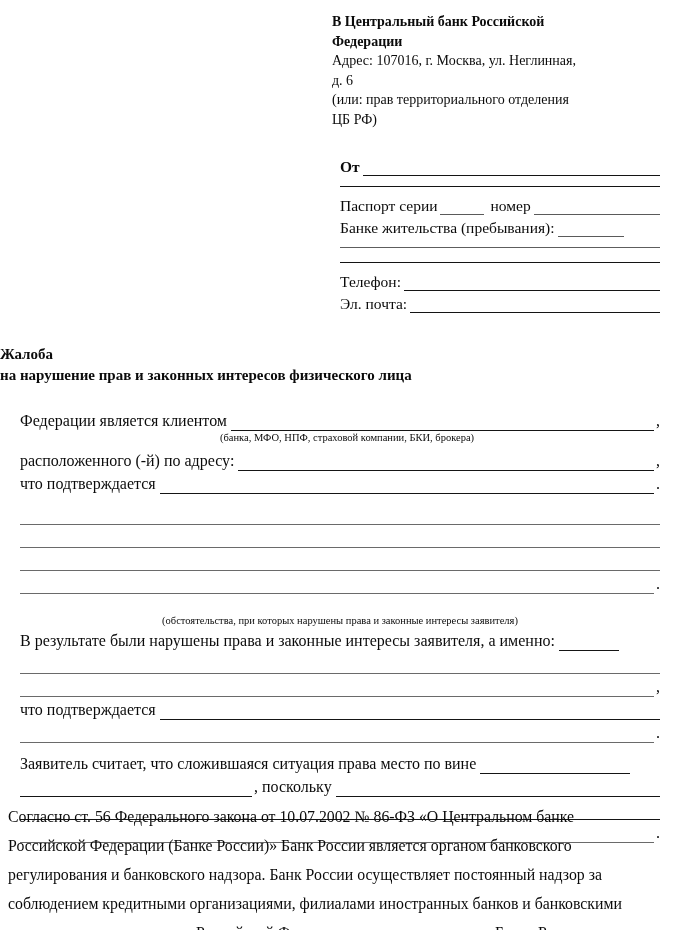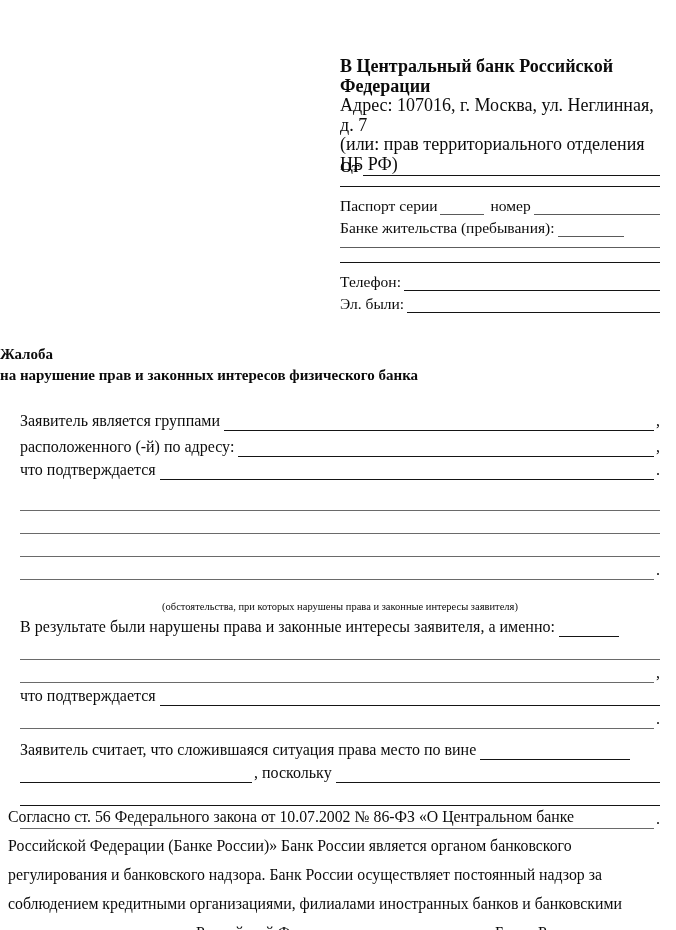--- a/index.html
+++ b/index.html
@@ -18,26 +18,25 @@
   .page {
     width: 676px;
     height: 930px;
     position: relative;
     box-sizing: border-box;
   }
 
   
   .addressee {
     position: absolute;
-    left: 340px;
+    left: 332px;
     top: 12px;
     width: 320px;
-    font-size: 18px;
+    font-size: 14px;
     line-height: 19.5px;
-    margin-top: 45px;
   }
   .addressee .strong {
     font-weight: bold;
   }
   .addressee .ital {
   }
 
   
   .requisites {
     position: absolute;
@@ -162,21 +161,21 @@
 </style>
 </head>
 <body>
 
 <div class="page">
 
   <div class="addressee">
     <div class="strong">В Центральный банк Российской</div>
     <div class="strong">Федерации</div>
     <div>Адрес: 107016, г. Москва, ул. Неглинная,</div>
-    <div>д. 7</div>
+    <div>д. 6</div>
     <div><span>(</span><span class="ital">или:</span><span> прав территориального отделения</span></div>
     <div>ЦБ РФ)</div>
   </div>
 
   <div class="requisites">
 
     <div class="req-row tall">
       <span class="req-label bold">От</span>
       <span class="fill"></span>
     </div>
@@ -202,38 +201,39 @@
     <div class="spacer-14"></div>
     <div class="rule-full"></div>
     <div class="spacer-6"></div>
 
     <div class="req-row">
       <span class="req-label">Телефон:</span>
       <span class="fill"></span>
     </div>
 
     <div class="req-row">
-      <span class="req-label">Эл. были:</span>
+      <span class="req-label">Эл. почта:</span>
       <span class="fill"></span>
     </div>
   </div>
 
   <div class="title-block">
     <div>Жалоба</div>
-    <div>на нарушение прав и законных интересов физического банка</div>
+    <div>на нарушение прав и законных интересов физического лица</div>
   </div>
 
   <div class="body-block">
 
     <div class="line-row">
-      <span class="txt">Заявитель является группами</span>
+      <span class="txt">Федерации является клиентом</span>
       <span class="blankline"></span>
       <span class="tail">,</span>
     </div>
 
+    <div class="caption indent-a">(банка, МФО, НПФ, страховой компании, БКИ, брокера)</div>
 
     <div class="gap-3"></div>
 
     <div class="line-row">
       <span class="txt">расположенного (-й) по адресу:</span>
       <span class="blankline"></span>
       <span class="tail">,</span>
     </div>
 
     <div class="line-row">

